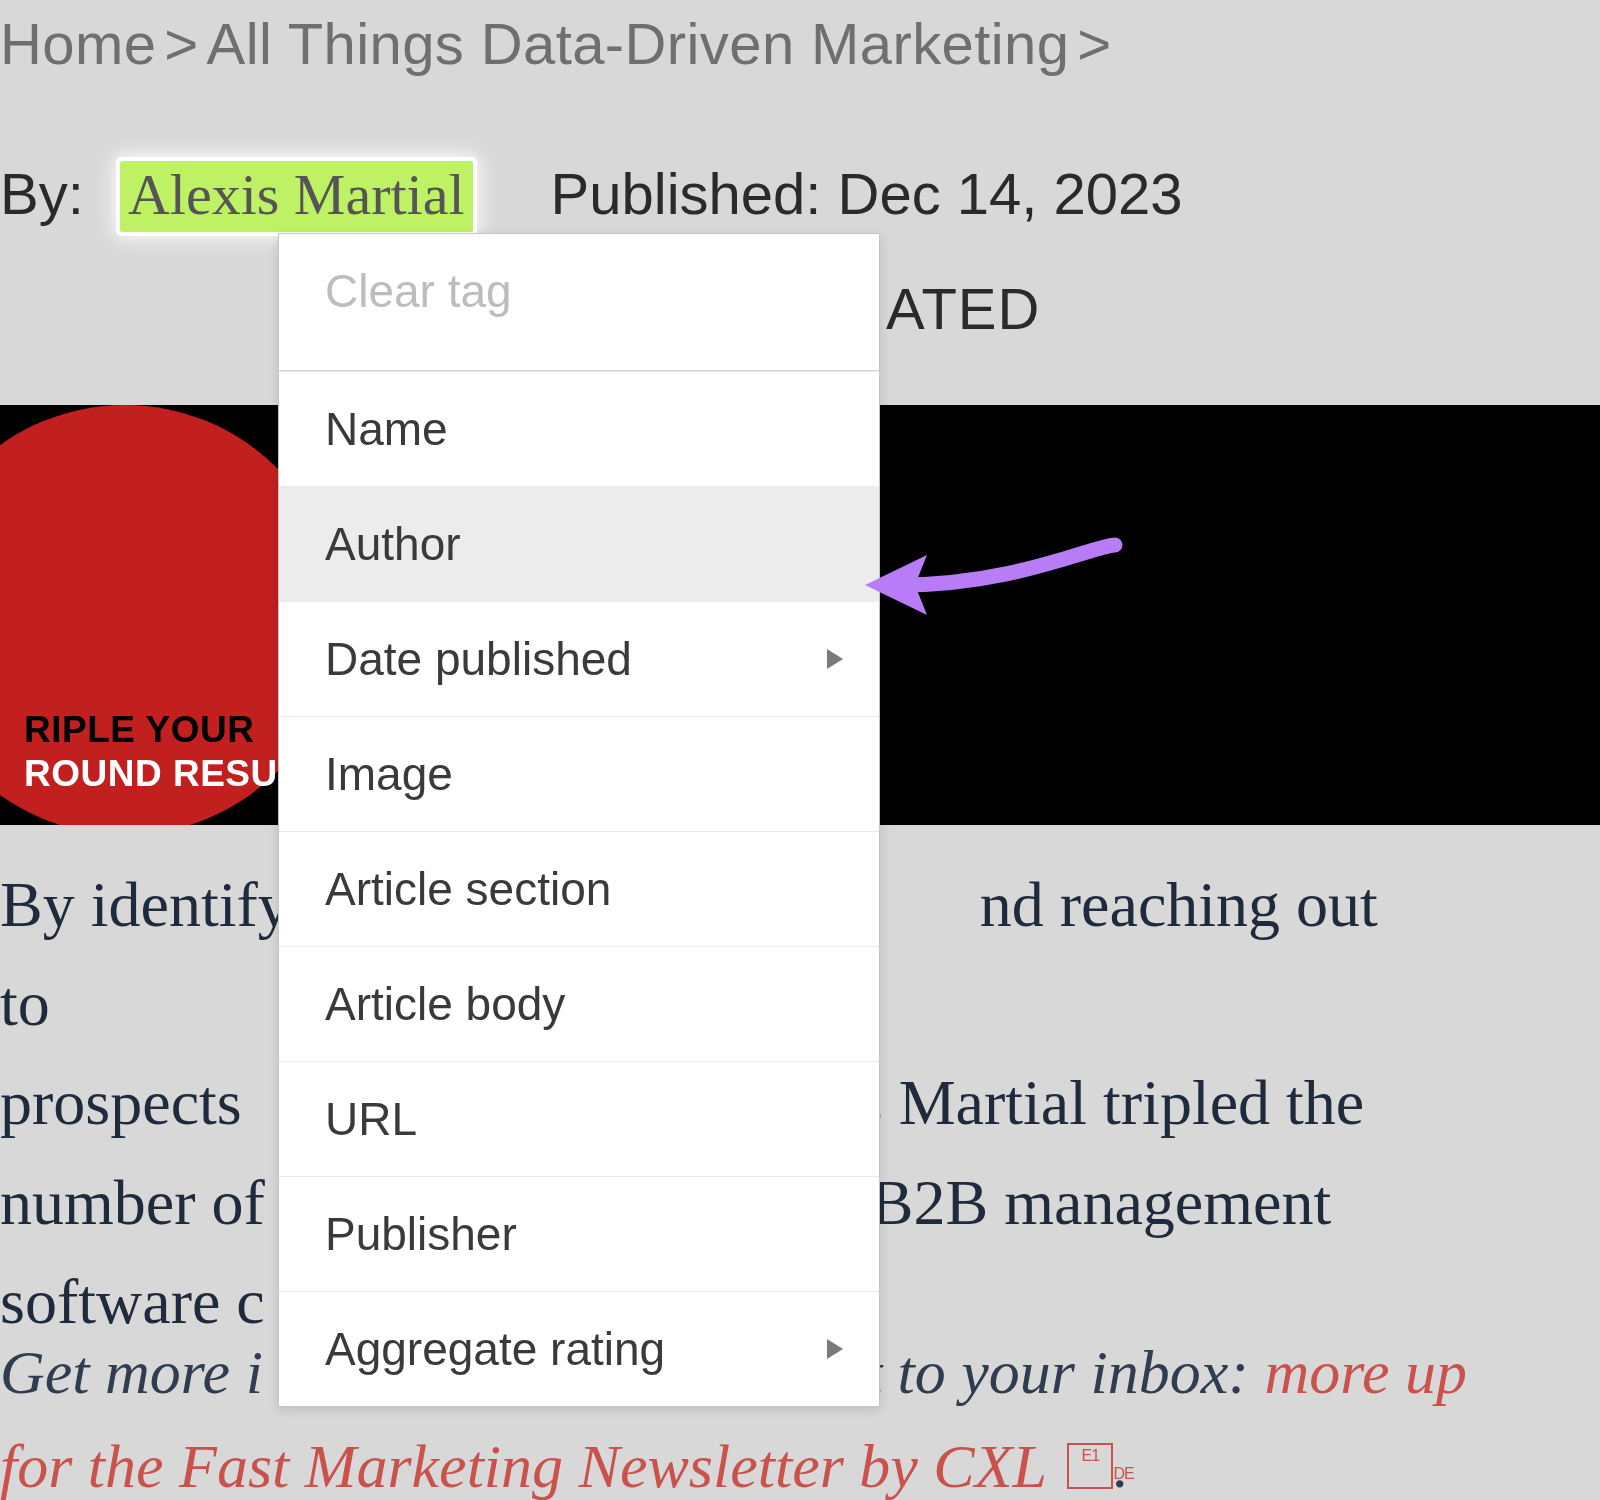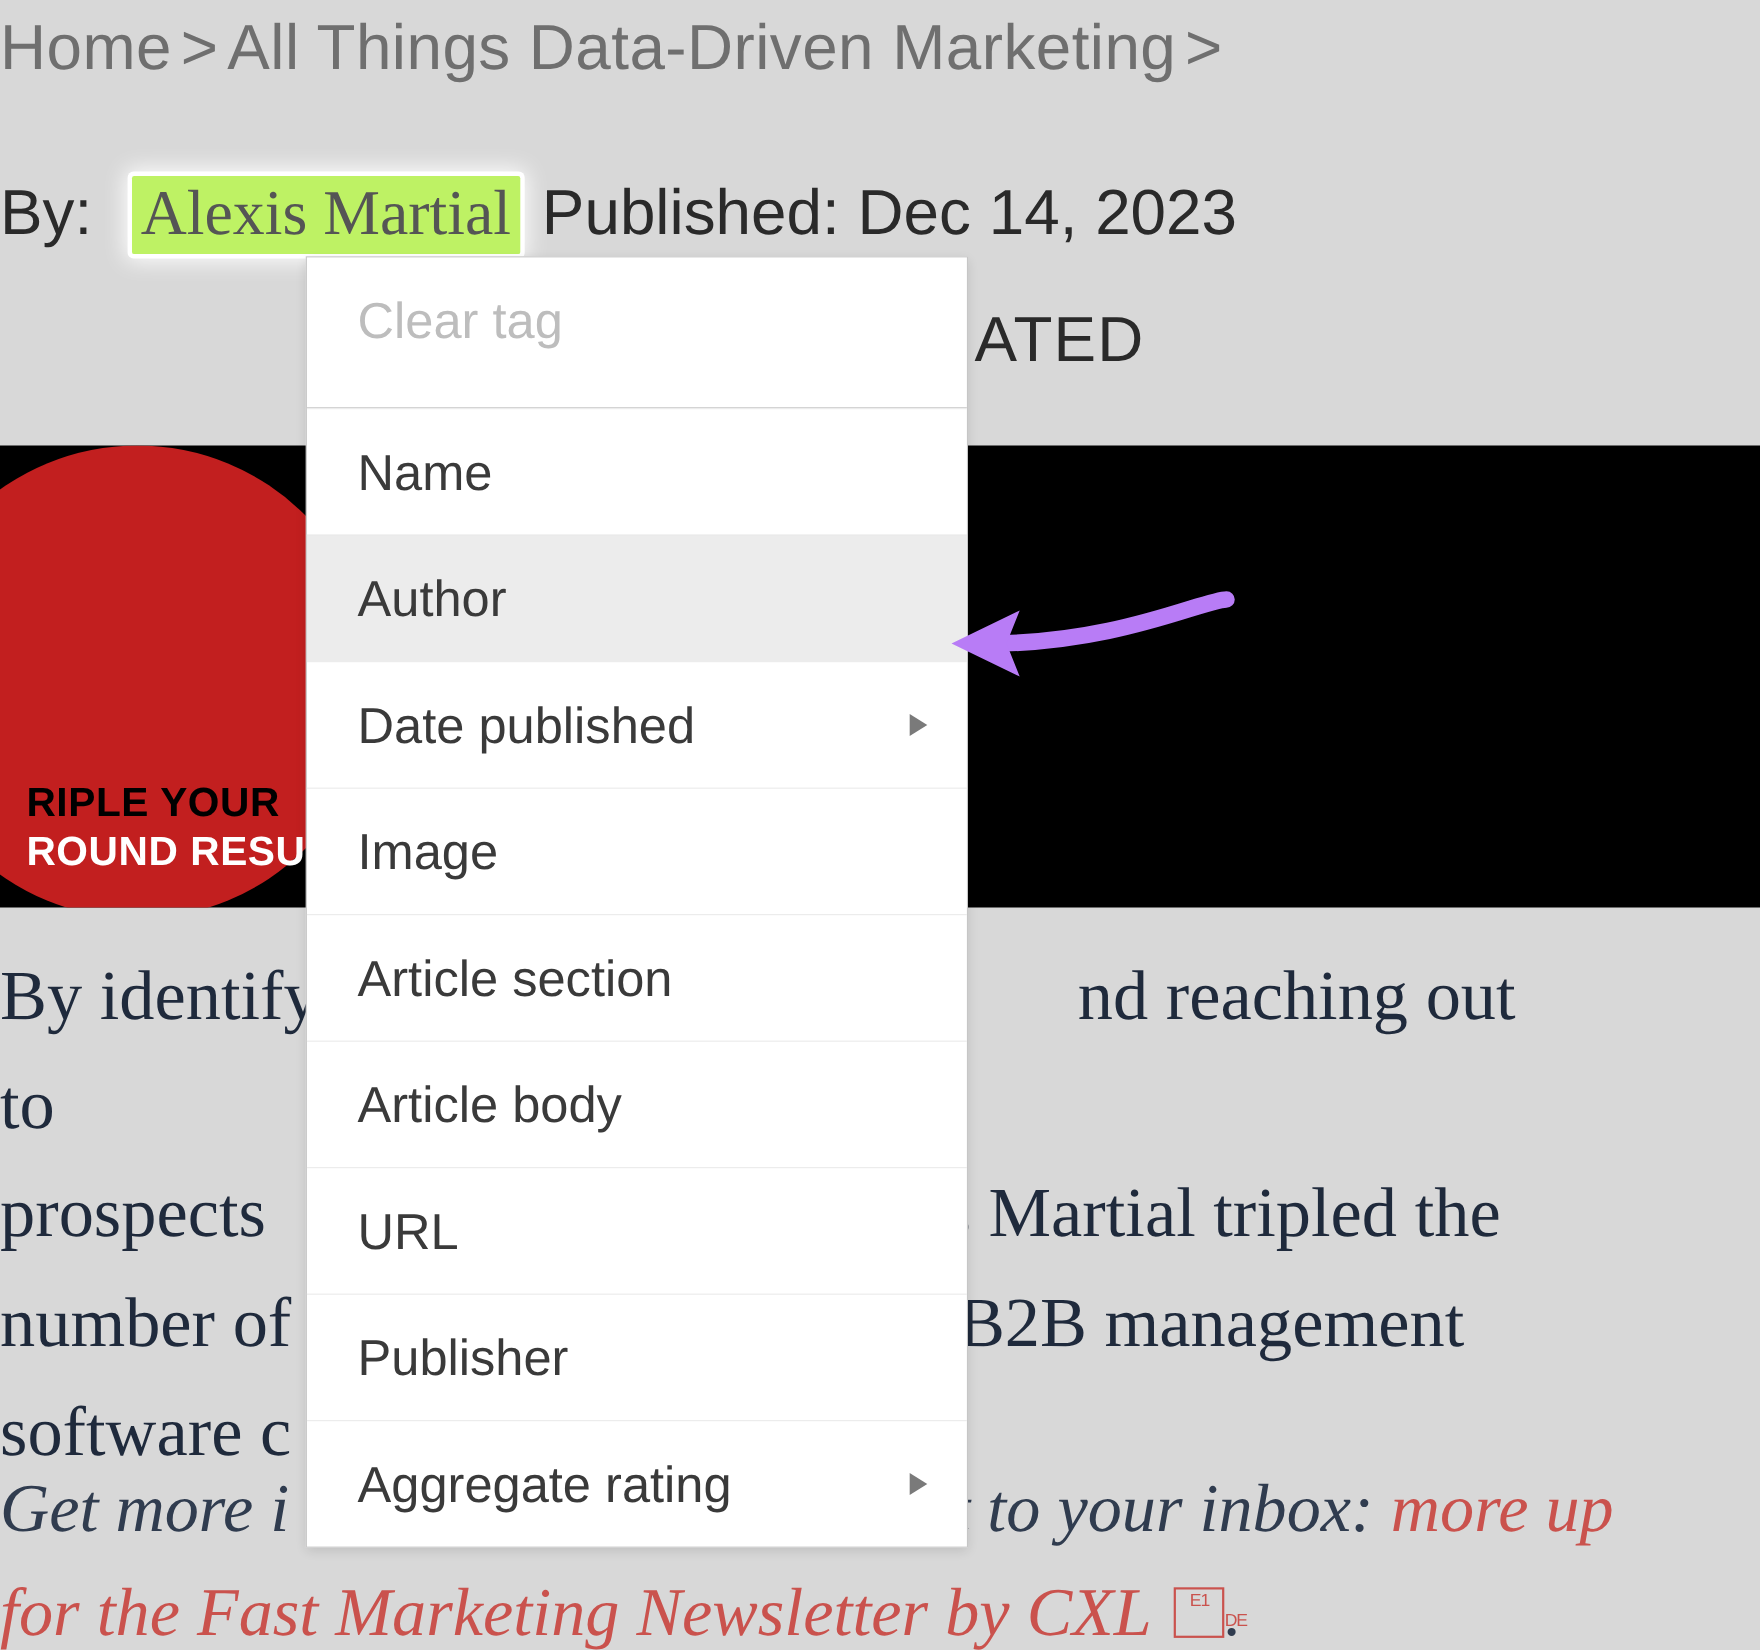--- a/index.html
+++ b/index.html
@@ -42,21 +42,21 @@
   .by-label { color: #2a2a2a; }
   .byline-row .highlight {
     background: #bef264;
     box-shadow: 0 0 0 4px #fff, 0 0 20px 6px rgba(255,255,255,0.95);
     padding: 0 8px 4px 8px;
     color: #555555;
     border-radius: 2px;
     margin: 0 20px;
     font-family: Liberation Serif, serif;
   }
-  .pub { }
+  .pub { margin-left: 58px; }
   .pub .label { color: #2a2a2a; }
   .pub .date { color: #2a2a2a; }
   
   .updated-frag {
     position: absolute;
     top: 275px;
     left: 886px;
     font-size: 58px;
     color: #2a2a2a;
     letter-spacing: 1px;

